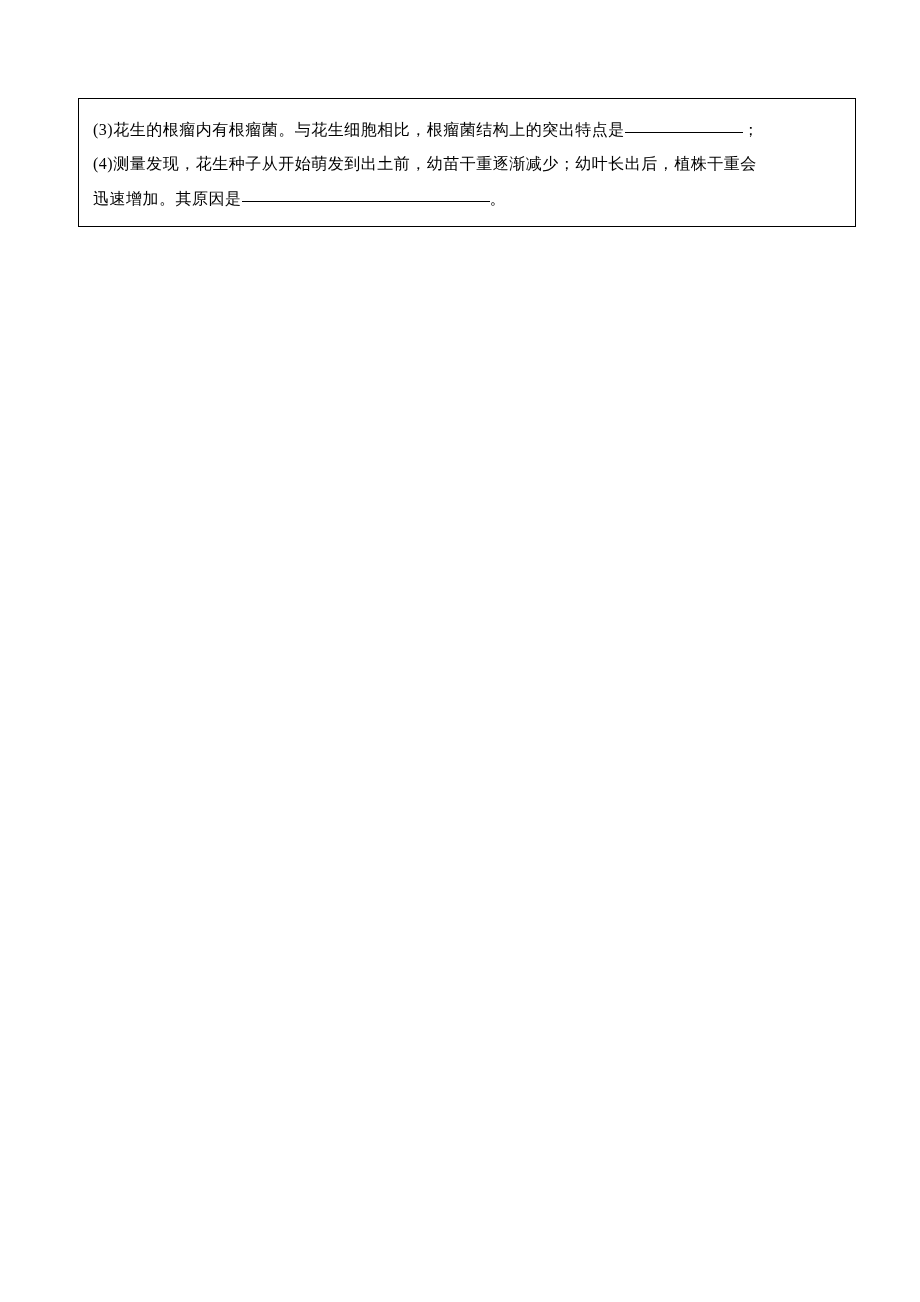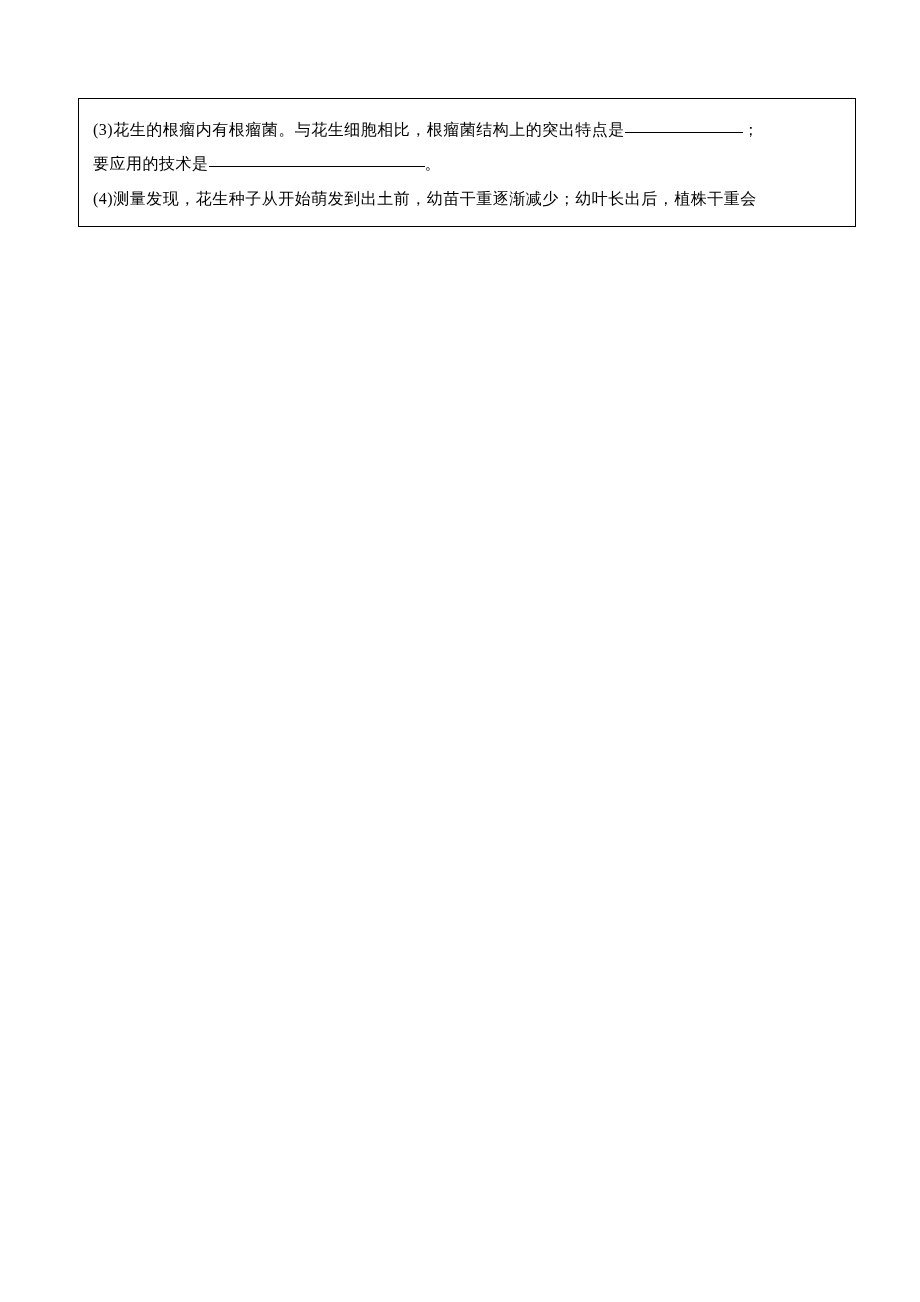--- a/index.html
+++ b/index.html
@@ -48,19 +48,19 @@
   </style>
 </head>
 <body>
 
 <div class="page-container">
   <div class="content-box">
     <div class="text-line">
       <span>(3)花生的根瘤内有根瘤菌。与花生细胞相比，根瘤菌结构上的突出特点是</span><span class="blank blank-1"></span><span>；</span>
     </div>
     <div class="text-line">
-      <span>要应用的技术是</span><span class="blank blank-2"></span><span>。</span>
+      <span>(4)测量发现，花生种子从开始萌发到出土前，幼苗干重逐渐减少；幼叶长出后，植株干重会</span>
     </div>
     <div class="text-line">
-      <span>(4)测量发现，花生种子从开始萌发到出土前，幼苗干重逐渐减少；幼叶长出后，植株干重会</span>
+      <span>迅速增加。其原因是</span><span class="blank blank-3"></span><span>。</span>
     </div>
   </div>
 </div>
 
 </body></html>

